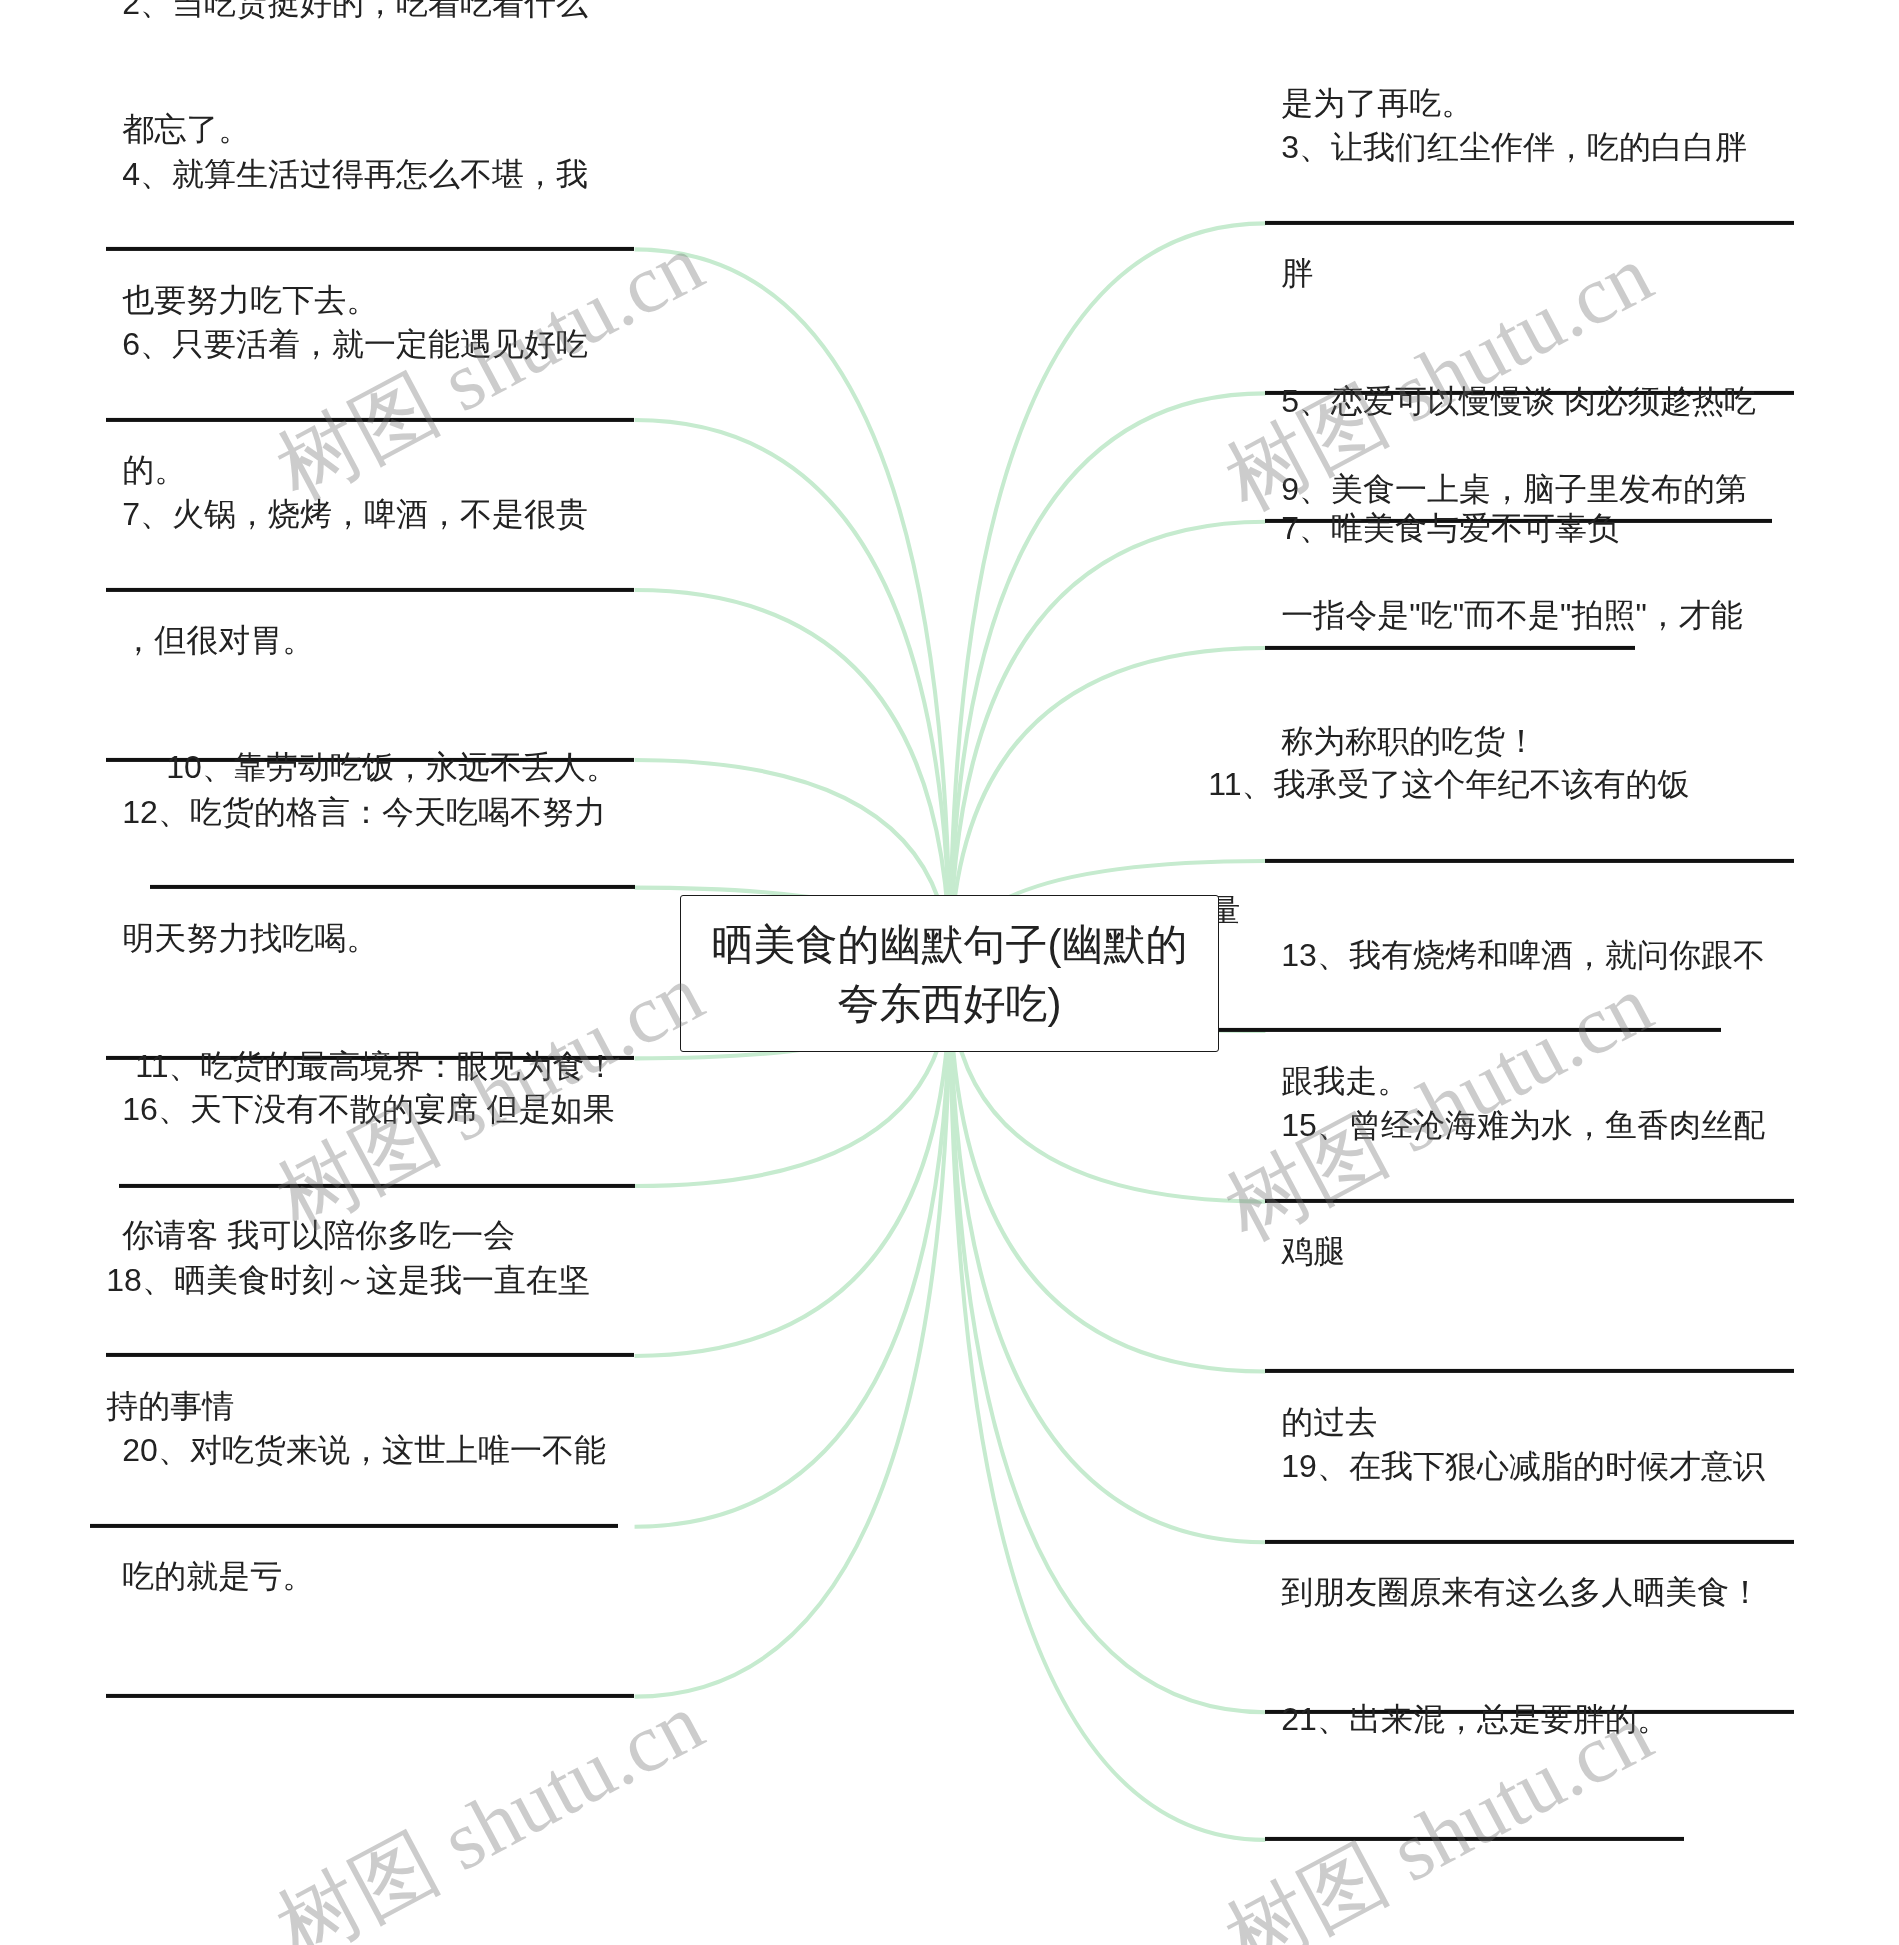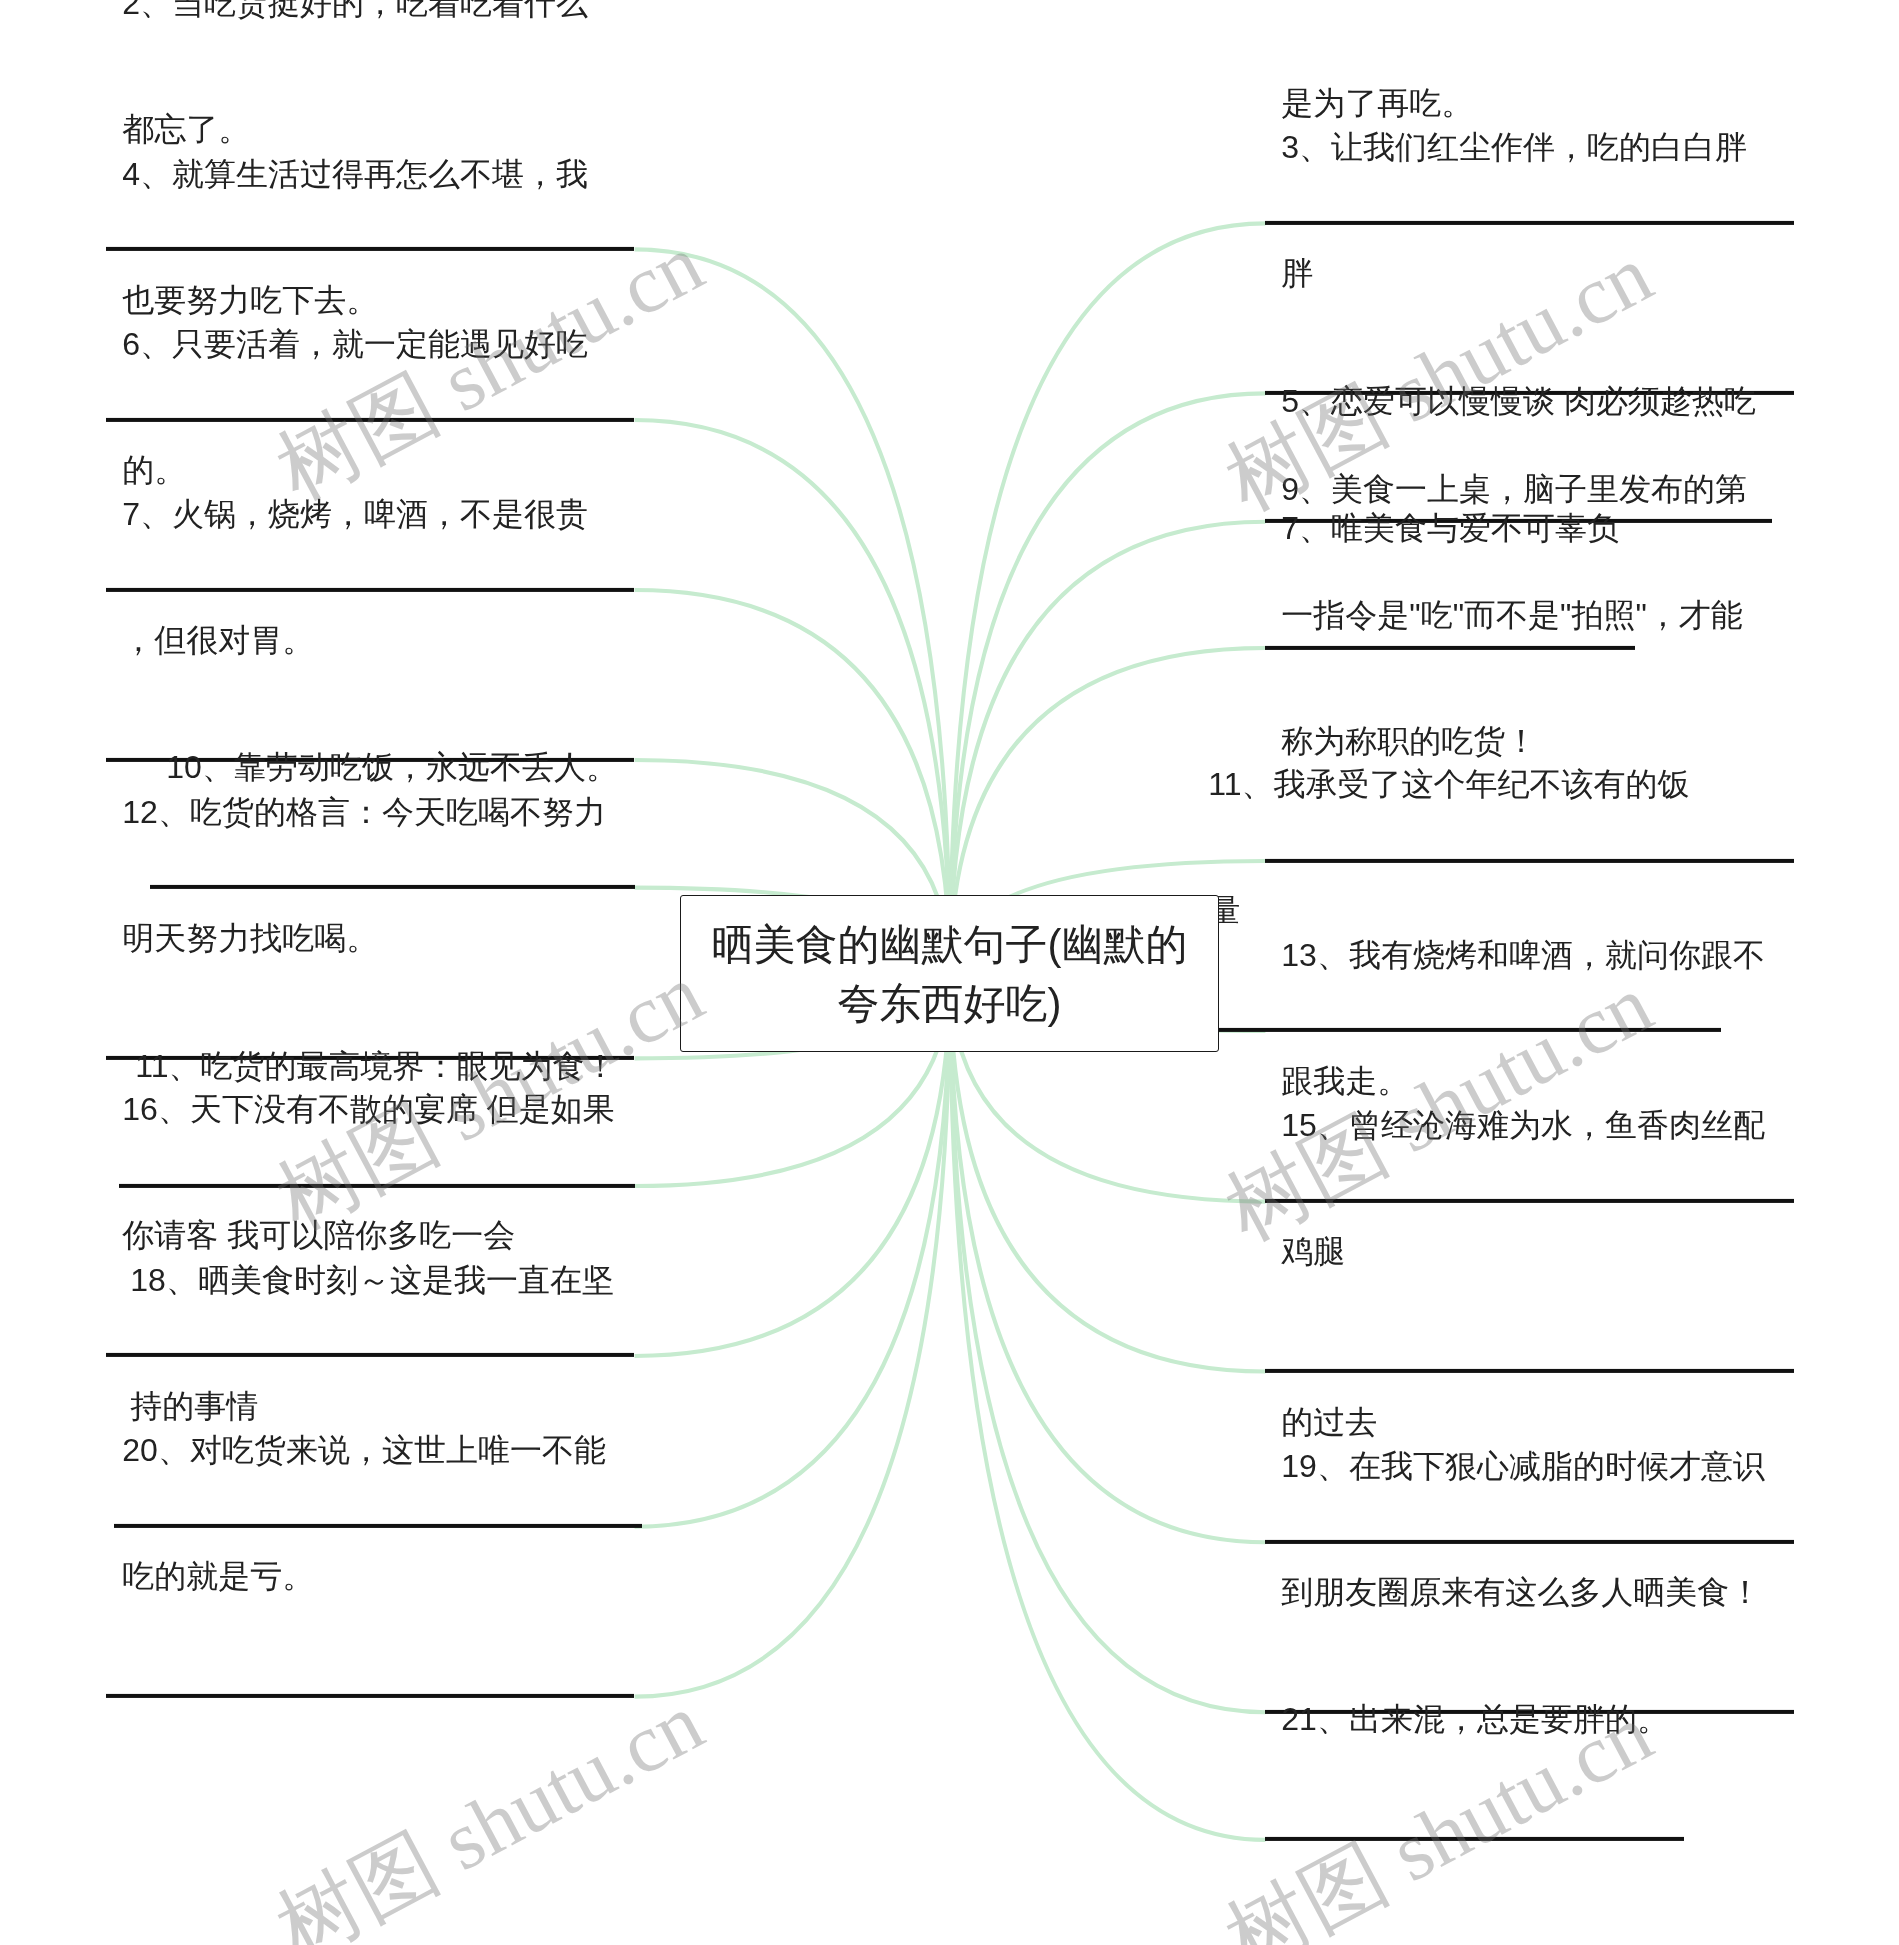--- a/index.html
+++ b/index.html
@@ -176,21 +176,21 @@
   </div>
 
   <div class="branch" style="left:106px;width:528px;top:1357px">
     <div class="branch-text">
       <div>16、天下没有不散的宴席 但是如果</div>
       <div>你请客 我可以陪你多吃一会</div>
     </div>
     <div class="underline"></div>
   </div>
 
-  <div class="branch" style="left:114px;width:528px;top:1528px">
+  <div class="branch" style="left:90px;width:528px;top:1528px">
     <div class="branch-text">
       <div>18、晒美食时刻～这是我一直在坚</div>
       <div>持的事情</div>
     </div>
     <div class="underline"></div>
   </div>
 
   <div class="branch" style="left:106px;width:528px;top:1698px">
     <div class="branch-text">
       <div>20、对吃货来说，这世上唯一不能</div>

